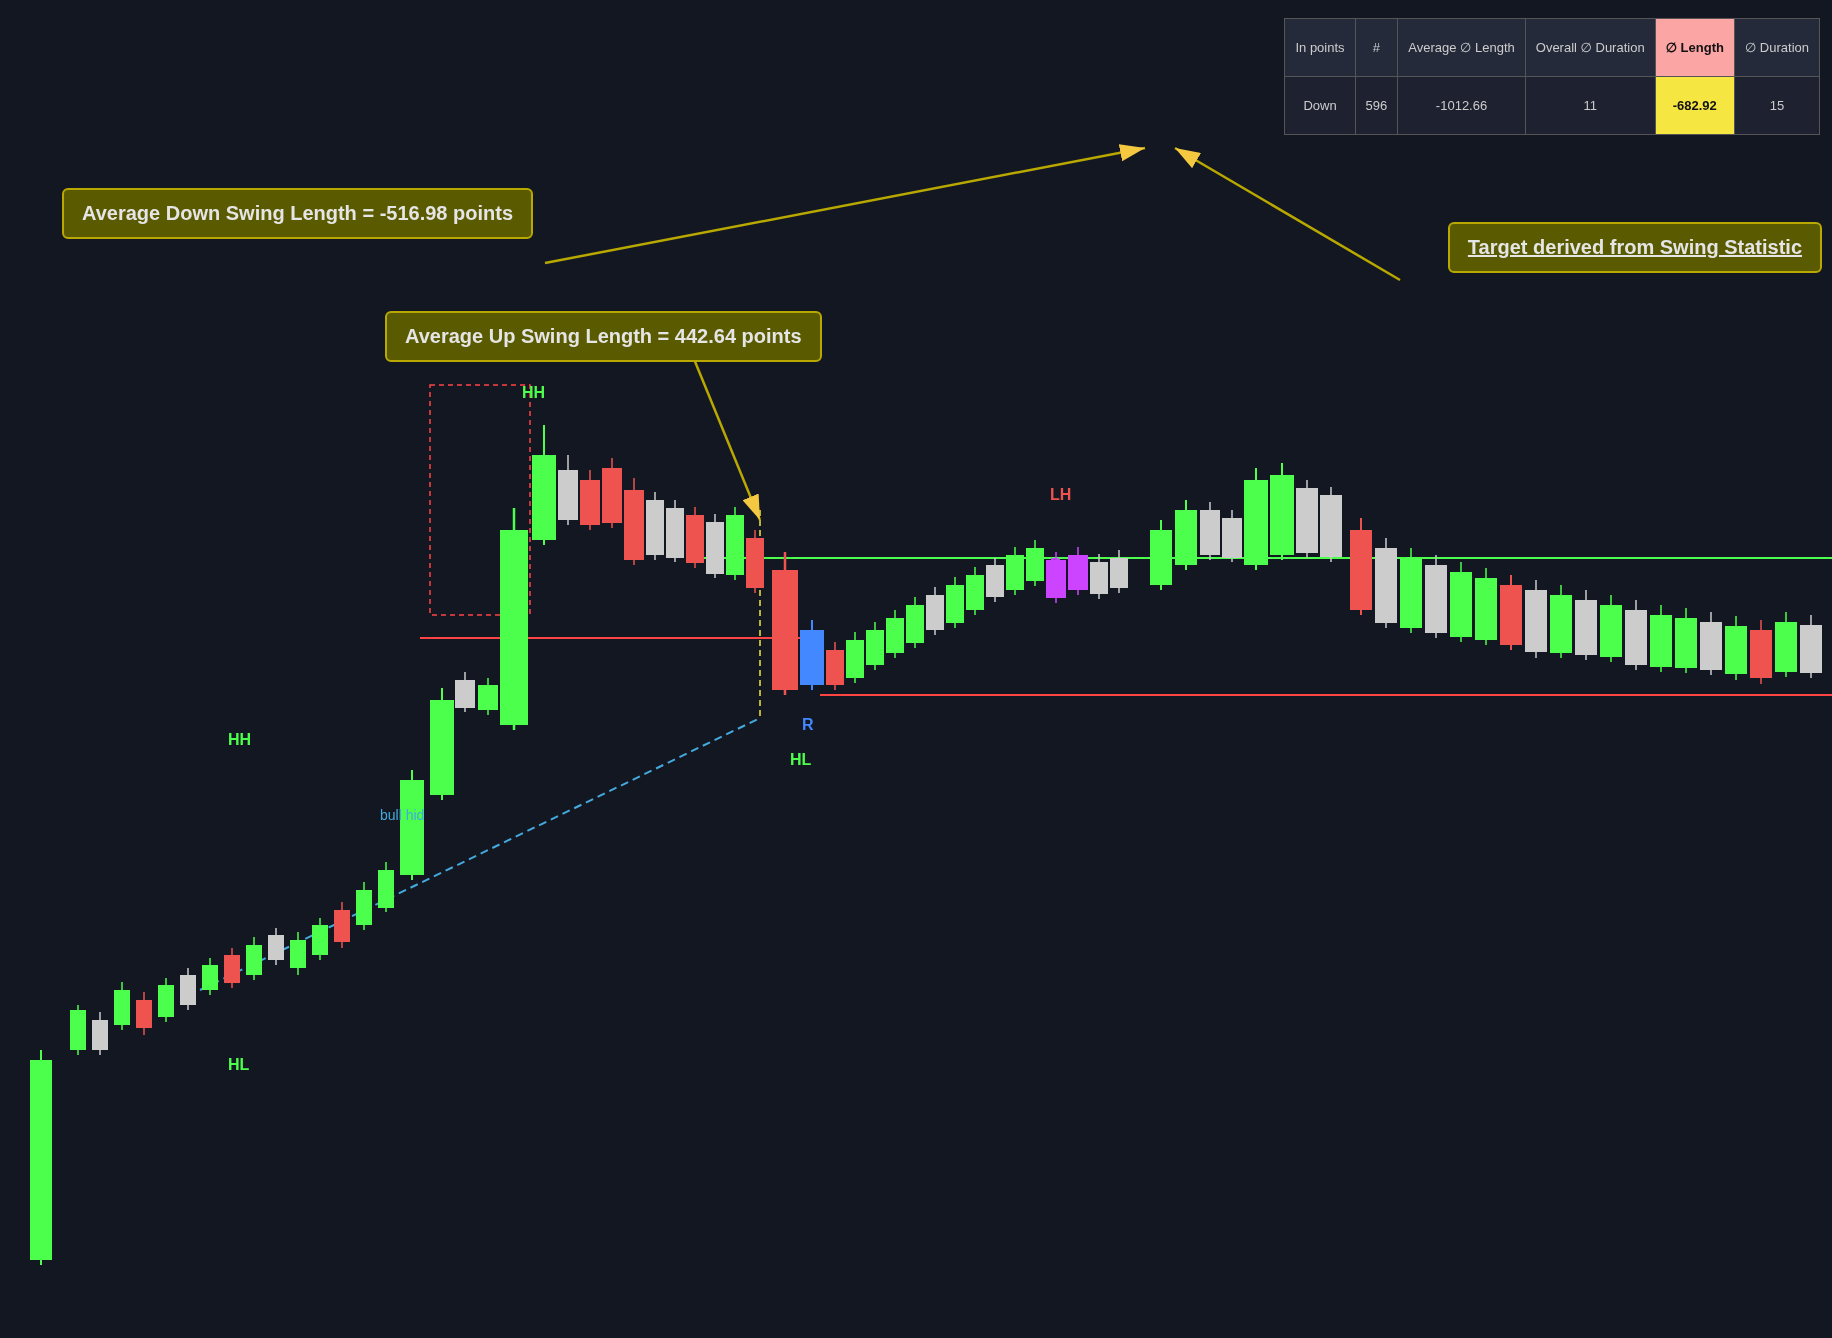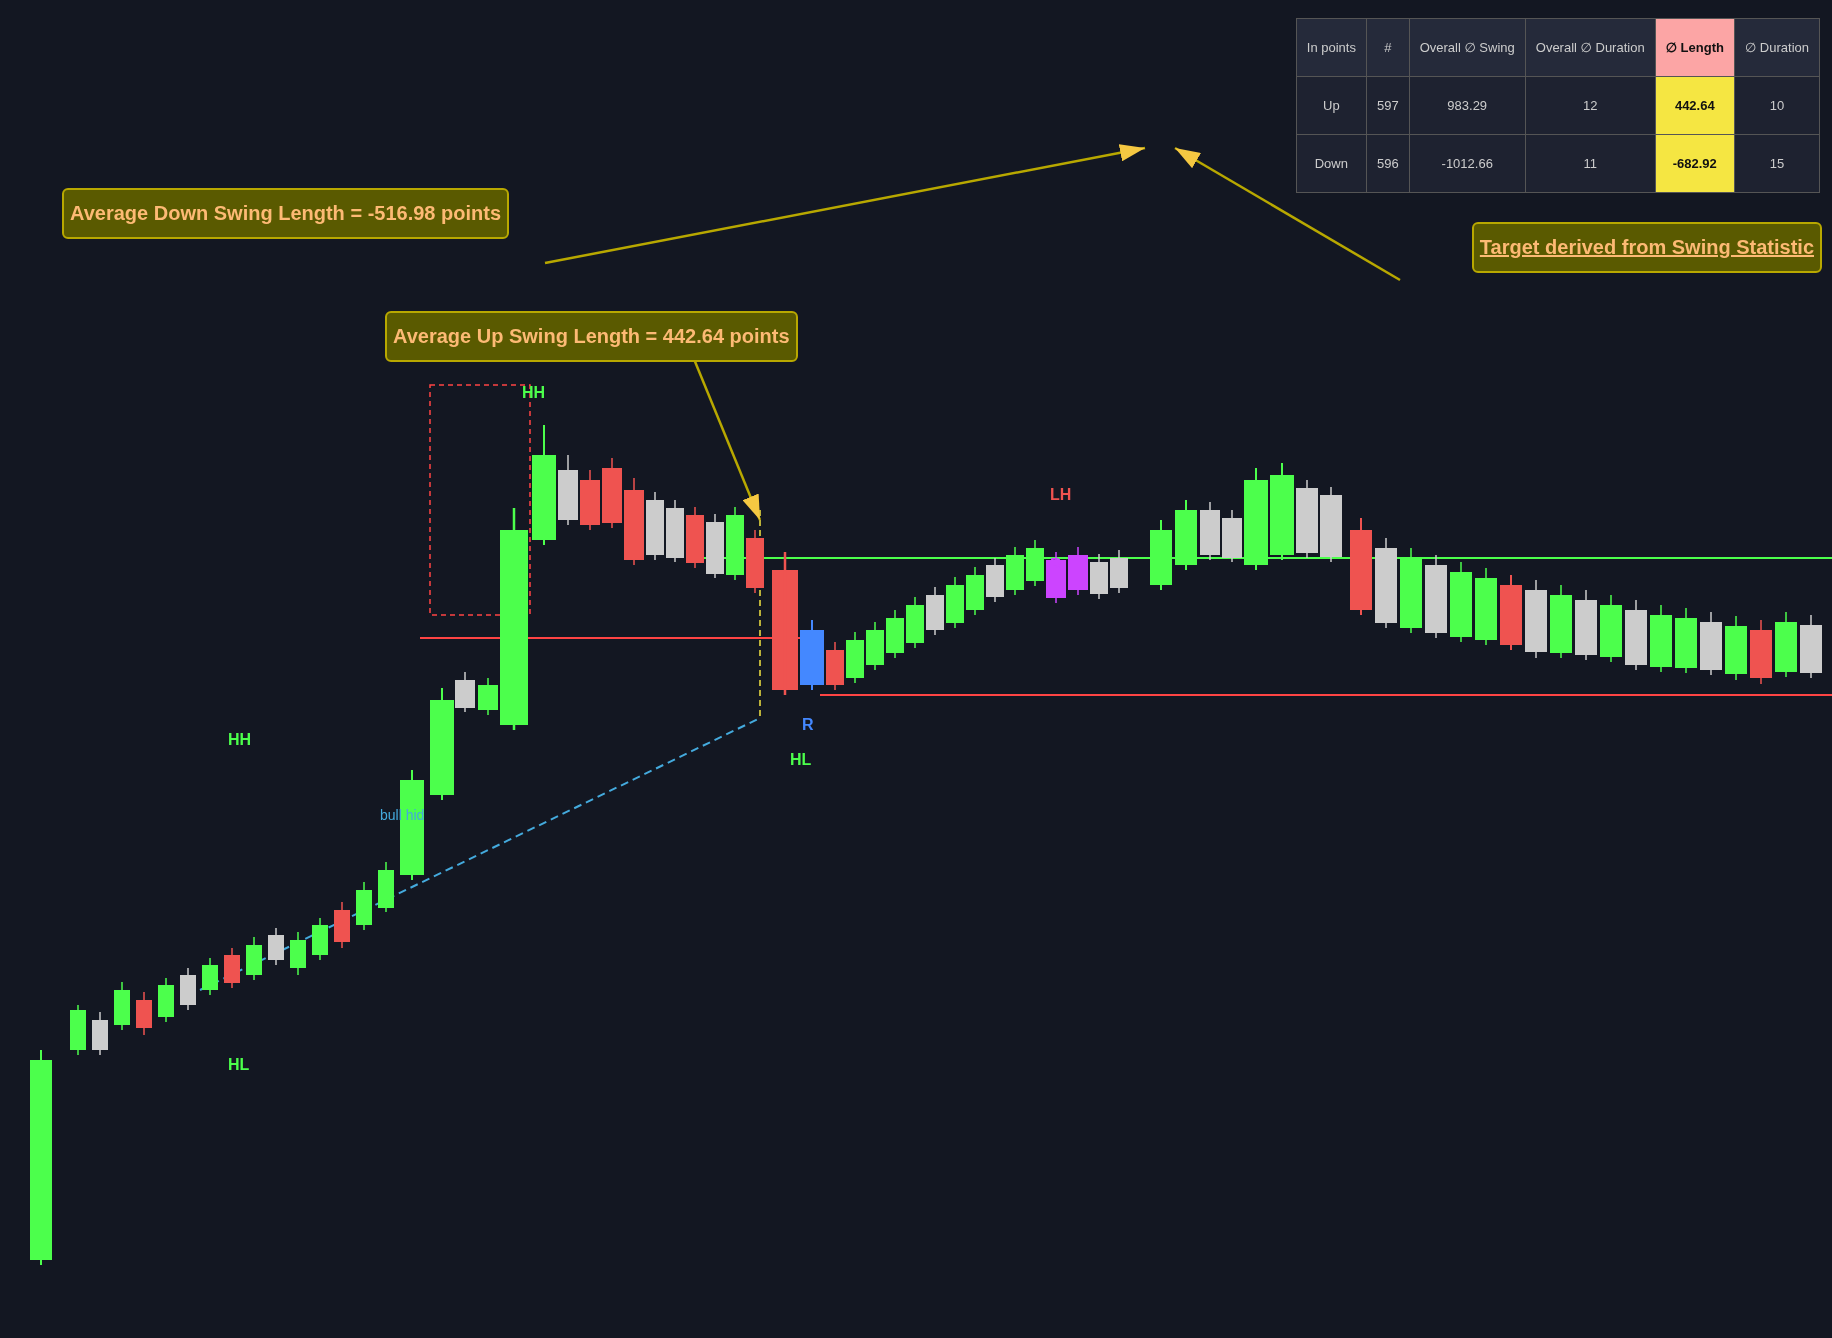--- a/index.html
+++ b/index.html
@@ -38,22 +38,22 @@
       color: #111;
       font-weight: bold;
     }
 
     
     .annotation-box {
       position: absolute;
       background: #5a5a00;
       border: 2px solid #b8a800;
       border-radius: 6px;
-      padding: 12px 6px;
-      color: #fdba74;
+      padding: 12px 18px;
+      color: #e5e5e5;
       font-size: 20px;
       font-weight: bold;
     }
 
     
     #arrow-svg {
       position: absolute;
       top: 0; left: 0;
       width: 1832px;
       height: 1338px;
@@ -354,35 +354,27 @@
     <line x1="1400" y1="280" x2="1175" y2="148" stroke="#b8a800" stroke-width="2.5" marker-end="url(#arrowhead-yellow)"></line>
 
   </svg>
 </div>
 
 <table id="stats-table">
   <thead>
     <tr>
       <th>In points</th>
       <th>#</th>
-      <th>Overall ∅ Swing</th>
+      <th>Average ∅ Length</th>
       <th>Overall ∅ Duration</th>
       <th style="background:#fca5a5;color:#111;font-weight:bold;margin-left:32px;">∅ Length</th>
       <th>∅ Duration</th>
     </tr>
   </thead>
   <tbody>
-    <tr>
-      <td>Up</td>
-      <td>597</td>
-      <td>983.29</td>
-      <td>12</td>
-      <td class="highlight">442.64</td>
-      <td>10</td>
-    </tr>
     <tr>
       <td>Down</td>
       <td>596</td>
       <td>-1012.66</td>
       <td>11</td>
       <td class="highlight">-682.92</td>
       <td>15</td>
     </tr>
   </tbody>
 </table>

